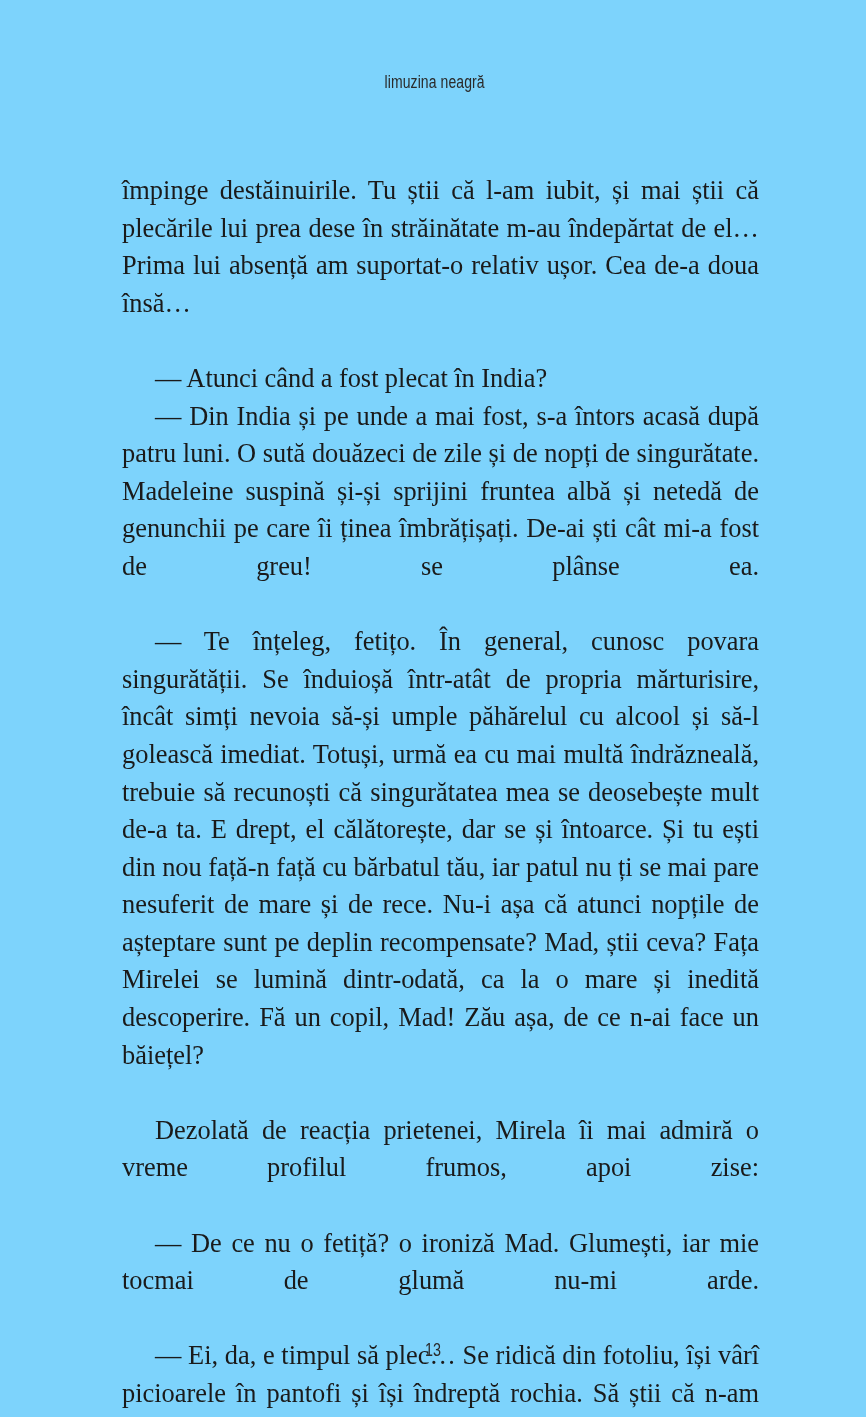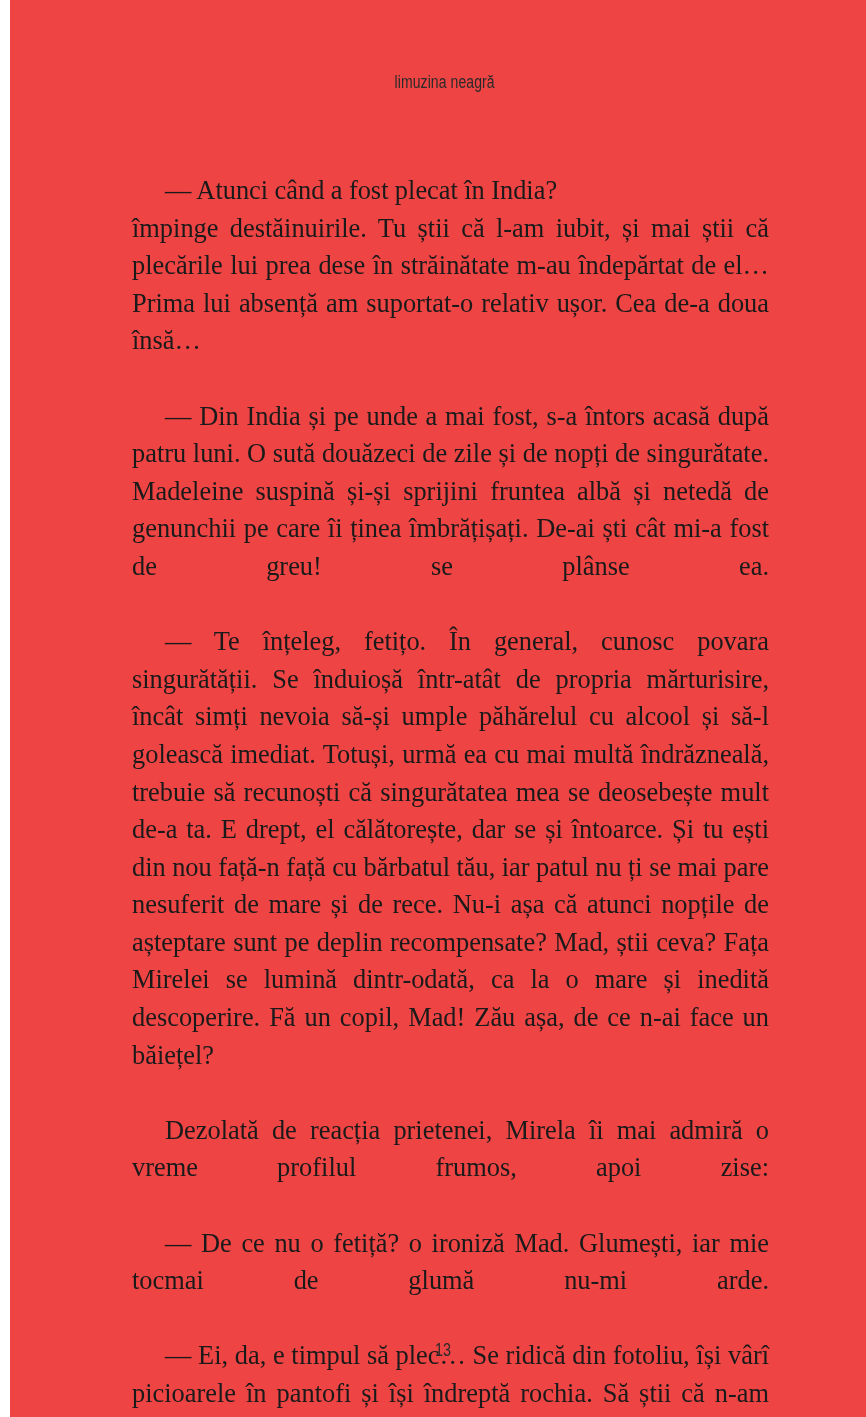--- a/index.html
+++ b/index.html
@@ -12,22 +12,21 @@
     height: 1417px;
     position: relative;
     overflow: hidden;
     font-family: "Liberation Serif", "DejaVu Serif", serif;
     color: #1a1a1a;
   }
 
   .page {
     position: absolute;
     inset: 0;
-    background: #ef4444;
-    margin-left: 10px;
+    background: #7dd3fc;
   }
 
   
   .running-header {
     position: absolute;
     top: 72px;
     left: 0;
     width: 866px;
     text-align: center;
     font-family: "Liberation Sans Narrow", "Liberation Sans", "DejaVu Sans", sans-serif;
@@ -86,22 +85,22 @@
   }
 </style>
 </head>
 <body>
 
 <div class="page">
 
   <div class="running-header">limuzina neagră</div>
 
   <div class="text-block">
+    <p class="para">împinge destăinuirile. Tu știi că l-am iubit, și mai știi că plecările lui prea dese în străinătate m-au îndepărtat de el… Prima lui absență am suportat-o relativ ușor. Cea de-a doua însă…</p>
     <p class="para indent noflush">— Atunci când a fost plecat în India?</p>
-    <p class="para">împinge destăinuirile. Tu știi că l-am iubit, și mai știi că plecările lui prea dese în străinătate m-au îndepărtat de el… Prima lui absență am suportat-o relativ ușor. Cea de-a doua însă…</p>
     <p class="para indent">— Din India și pe unde a mai fost, s-a întors acasă după patru luni. O sută douăzeci de zile și de nopți de singurătate. Madeleine suspină și-și sprijini fruntea albă și netedă de genunchii pe care îi ținea îmbrățișați. De-ai ști cât mi-a fost de greu! se plânse ea.</p>
     <p class="para indent">— Te înțeleg, fetițo. În general, cunosc povara singurătății. Se înduioșă într-atât de propria mărturisire, încât simți nevoia să-și umple păhărelul cu alcool și să-l golească imediat. Totuși, urmă ea cu mai multă îndrăzneală, trebuie să recunoști că singurătatea mea se deosebește mult de-a ta. E drept, el călătorește, dar se și întoarce. Și tu ești din nou față-n față cu bărbatul tău, iar patul nu ți se mai pare nesuferit de mare și de rece. Nu-i așa că atunci nopțile de așteptare sunt pe deplin recompensate? Mad, știi ceva? Fața Mirelei se lumină dintr-odată, ca la o mare și inedită descoperire. Fă un copil, Mad! Zău așa, de ce n-ai face un băiețel?</p>
     <p class="para indent">Dezolată de reacția prietenei, Mirela îi mai admiră o vreme profilul frumos, apoi zise:</p>
     <p class="para indent">— De ce nu o fetiță? o ironiză Mad. Glumești, iar mie tocmai de glumă nu-mi arde.</p>
     <p class="para indent">— Ei, da, e timpul să plec… Se ridică din fotoliu, își vârî picioarele în pantofi și își îndreptă rochia. Să știi că n-am glumit. Fă, dragă, un copil, și o să vezi…</p>
 
   </div>
 
   <div class="folio">13</div>
 

